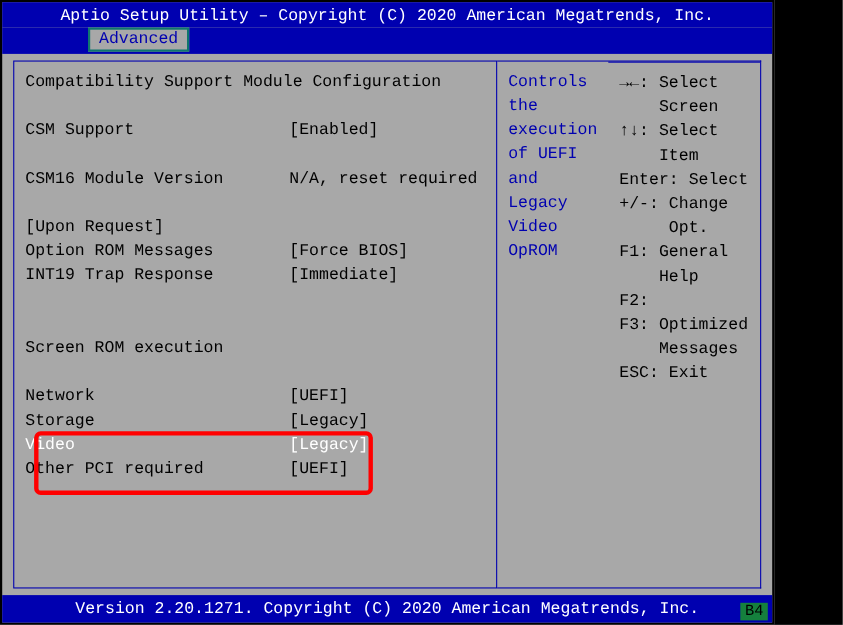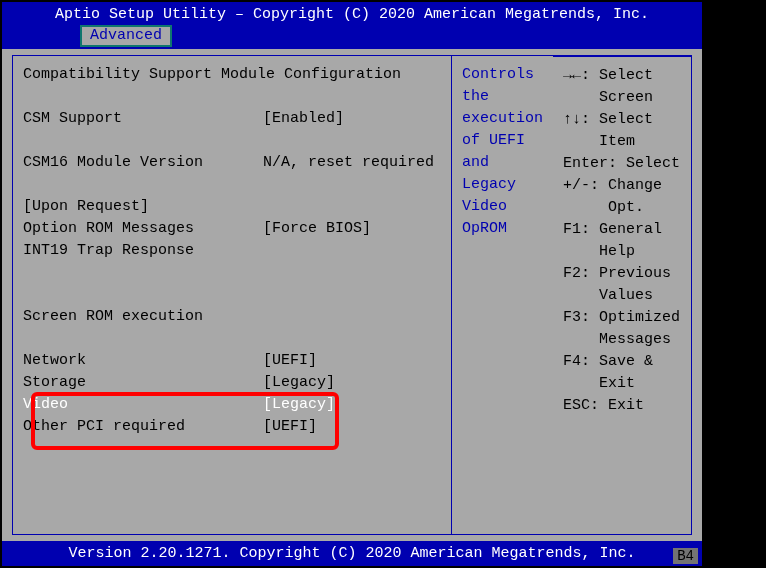--- a/index.html
+++ b/index.html
@@ -93,21 +93,21 @@
     color: #fff;
     text-align: center;
     padding: 4px 12px;
     font-size: 15px;
     position: relative;
   }
   .corner-badge {
     position: absolute;
     right: 4px;
     bottom: 2px;
-    background: #737373;
+    background: #15803d;
     color: #000;
     padding: 0 4px;
     font-size: 14px;
   }
   .help-row { display: flex; line-height: 22px; }
   .help-key { white-space: pre; }
   .spacer { height: 22px; }
 </style>
 </head>
 <body>
@@ -137,20 +137,21 @@
       <div class="spacer"></div>
       <div class="row">
         <span class="value blue">[Upon Request]</span>
       </div>
       <div class="row">
         <span class="label blue">Option ROM Messages</span>
         <span class="value blue">[Force BIOS]</span>
       </div>
       <div class="row">
         <span class="label blue">INT19 Trap Response</span>
+        <span class="value blue">[Immediate]</span>
       </div>
       <div class="spacer"></div>
       <div class="spacer"></div>
       <div class="row"><span class="black">Screen ROM execution</span></div>
       <div class="spacer"></div>
       <div class="row">
         <span class="label blue">Network</span>
         <span class="value blue">[UEFI]</span>
       </div>
       <div class="row">
@@ -187,29 +188,24 @@
         <div class="help-row">
             <span class="help-key black">+/-: </span>
             <span class="black">Change Opt.</span>
           </div>
         <div class="help-row">
             <span class="help-key black">F1: </span>
             <span class="black">General Help</span>
           </div>
         <div class="help-row">
             <span class="help-key black">F2: </span>
-            <span class="black">Previous Values</span>
           </div>
         <div class="help-row">
             <span class="help-key black">F3: </span>
             <span class="black">Optimized Messages</span>
-          </div>
-        <div class="help-row">
-            <span class="help-key black">F4: </span>
-            <span class="black">Save &amp; Exit</span>
           </div>
         <div class="help-row">
             <span class="help-key black">ESC: </span>
             <span class="black">Exit</span>
           </div>
       </div>
     </div>
   </div>
   <div class="footer">
     <span>Version 2.20.1271. Copyright (C) 2020 American Megatrends, Inc.</span>

